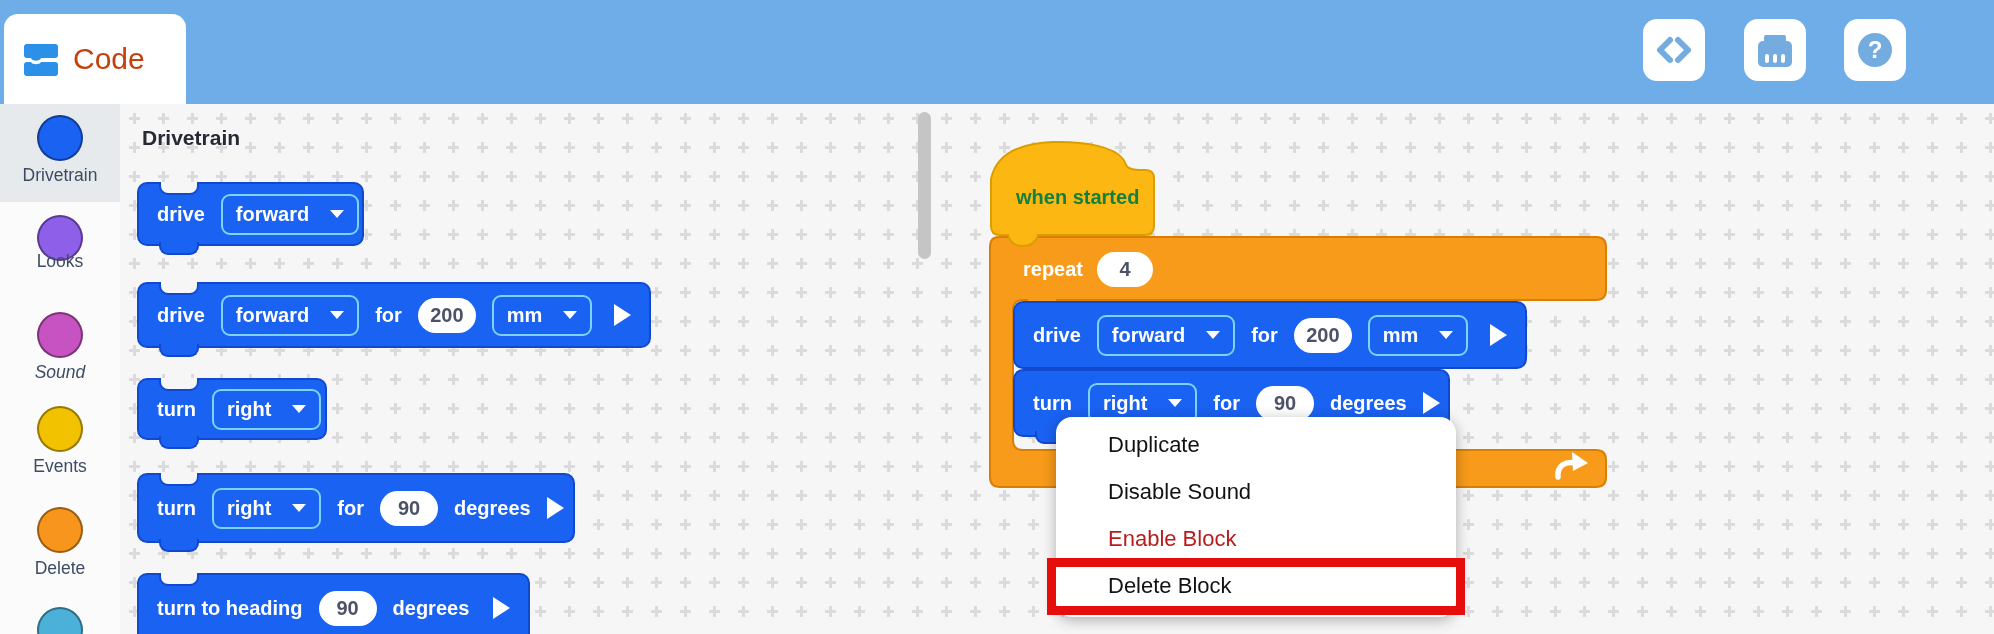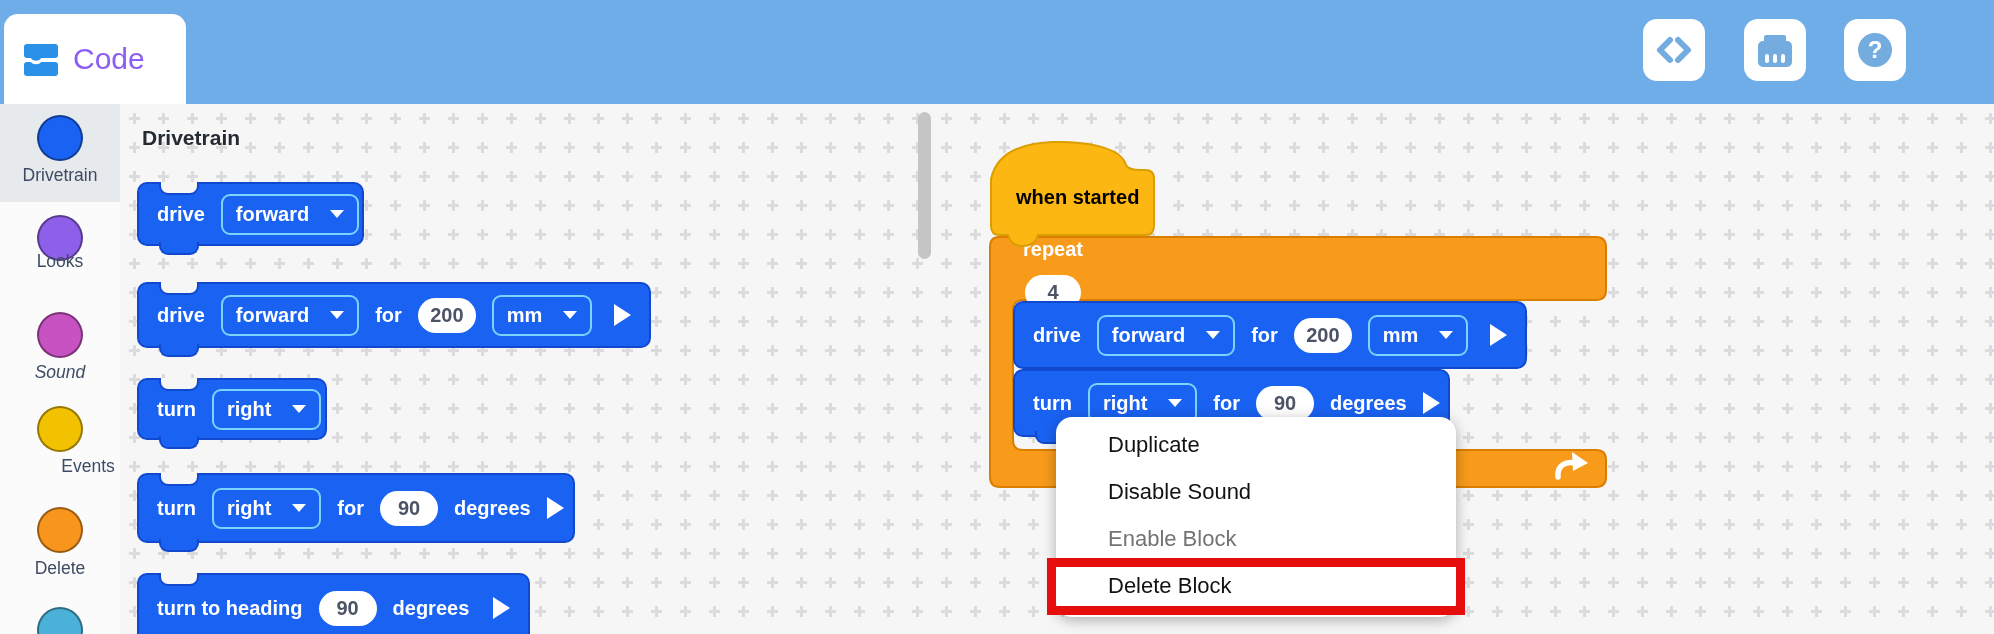--- a/index.html
+++ b/index.html
@@ -2,21 +2,21 @@
 <html><head>
 <meta charset="utf-8">
 <style>
   html,body{margin:0;padding:0;background:#fff;}
   .page{position:relative;width:1994px;height:634px;overflow:hidden;
         font-family:"Liberation Sans", sans-serif; -webkit-font-smoothing:antialiased;}
   
   .header{position:absolute;left:0;top:0;width:1994px;height:104px;background:#6FADE8;}
   .tab{position:absolute;left:4px;top:14px;width:182px;height:90px;background:#fff;
        border-radius:14px 14px 0 0;display:flex;align-items:center;padding-left:16px;gap:13px;box-sizing:border-box;}
-  .tab-label{color:#8b5cf6;font-size:30px;font-weight:500;}
+  .tab-label{color:#c2410c;font-size:30px;font-weight:500;}
   .hbtn{position:absolute;top:19px;width:62px;height:62px;background:#fff;border-radius:14px;
         display:flex;align-items:center;justify-content:center;}
   
   .sidebar{position:absolute;left:0;top:104px;width:120px;height:530px;background:#FBFBFC;}
   .side-sel{position:absolute;left:0;top:0;width:120px;height:98px;background:#E7EAEC;}
   .cat-circle{position:absolute;left:37px;width:46px;height:46px;border-radius:50%;
               border:2px solid rgba(0,0,0,0.38);box-sizing:border-box;}
   .cat-label{position:absolute;left:0;width:120px;text-align:center;font-size:17.5px;color:#3E4C63;}
   
   .canvas-bg{position:absolute;left:120px;top:104px;width:1874px;height:530px;background:#F6F6F7;}
@@ -33,28 +33,28 @@
   .notch-out.on-orange{bottom:-9px;}
   .dd{border:2px solid #7dd3fc;border-radius:9px;padding:7px 13px;display:flex;align-items:center;gap:21px;}
   .caret{width:0;height:0;border-left:7px solid transparent;border-right:7px solid transparent;
          border-top:8px solid #fff;}
   .oval{background:#fff;color:#4C5366;border-radius:999px;min-width:58px;padding:6px 10px;
         text-align:center;font-weight:600;font-size:20px;box-sizing:border-box;}
   .play{width:0;height:0;border-top:11px solid transparent;border-bottom:11px solid transparent;
         border-left:17px solid #fff;}
   .ml-auto{margin-left:auto;}
   .ws-piece{position:absolute;}
-  .hat-text{position:absolute;left:1016px;top:186px;color:#000000;font-size:20px;font-weight:600;z-index:3;}
+  .hat-text{position:absolute;left:1016px;top:186px;color:#15803d;font-size:20px;font-weight:600;z-index:3;}
   .repeat-head{position:absolute;left:1013px;top:238px;height:62px;display:flex;align-items:center;
-               gap:14px;padding-left:10px;color:#fff;font-size:20px;font-weight:600;z-index:2;flex-direction:column;}
+               gap:14px;padding-left:10px;color:#fff;font-size:20px;font-weight:600;z-index:2;}
   
   .menu{position:absolute;left:1056px;top:417px;width:400px;height:200px;background:#fff;border-radius:16px;
         box-shadow:0 3px 14px rgba(0,0,0,0.30);padding-top:4px;box-sizing:border-box;z-index:6;}
   .menu-item{height:47px;line-height:47px;padding-left:52px;font-size:22px;color:#101214;}
-  .menu-item.disabled{color:#737373;}
+  .menu-item.disabled{color:#b91c1c;}
   .red-box{position:absolute;left:1047px;top:558px;width:418px;height:57px;border:9px solid #E60D0D;
            box-sizing:border-box;z-index:7;}
   .z1{z-index:1}.z2{z-index:2}.z3{z-index:3}
 </style>
 </head>
 <body>
 
 <div class="page">
 
   <div class="header">
@@ -98,21 +98,21 @@
   <div>
     <div class="cat-circle" style="top:215px;background:#8E5FE8;"></div>
     <div class="cat-label" style="top:251px;">Looks</div>
   </div>
   <div>
     <div class="cat-circle" style="top:312px;background:#C753C2;"></div>
     <div class="cat-label" style="top:362px;font-style:italic;">Sound</div>
   </div>
   <div>
     <div class="cat-circle" style="top:406px;background:#F2C200;"></div>
-    <div class="cat-label" style="top:456px;padding-left:28px;">Events</div>
+    <div class="cat-label" style="top:456px;">Events</div>
   </div>
   <div>
     <div class="cat-circle" style="top:507px;background:#F8951D;"></div>
     <div class="cat-label" style="top:558px;">Delete</div>
   </div>
   <div>
     <div class="cat-circle" style="top:607px;background:#4BB1D8;"></div>
   </div>
 
   <div class="canvas-bg">

